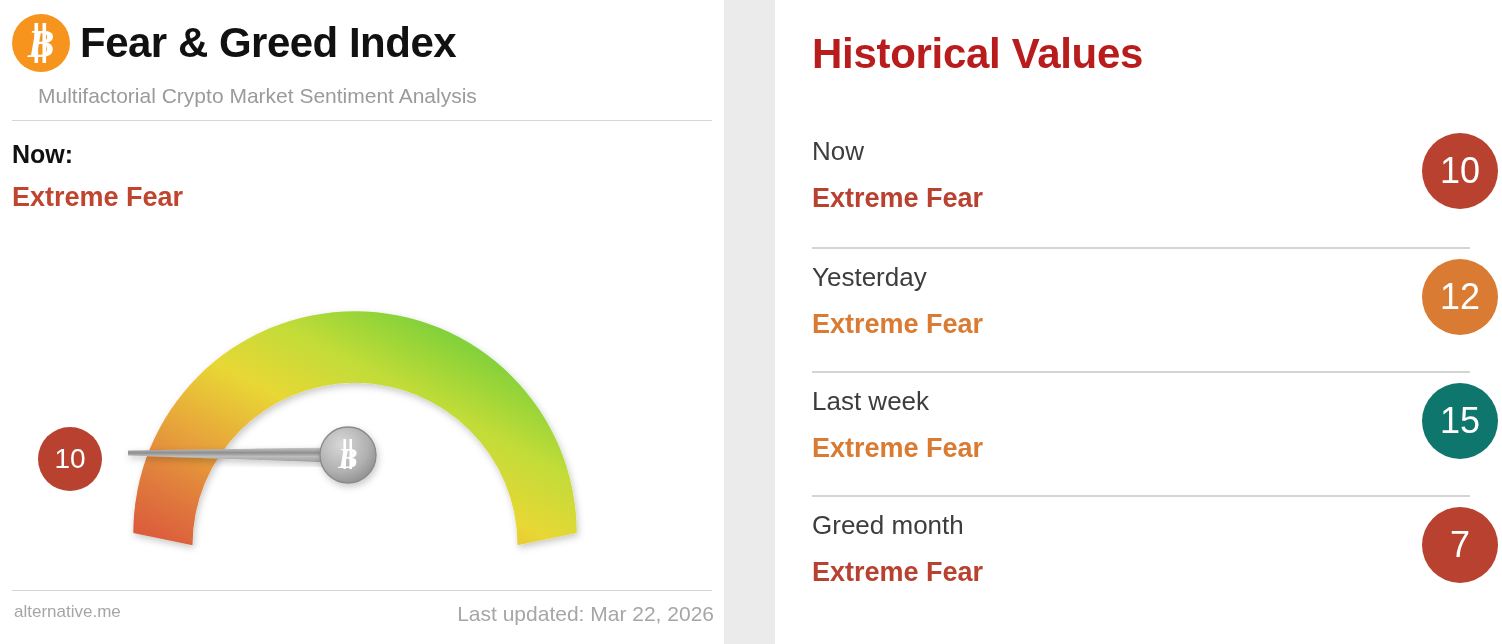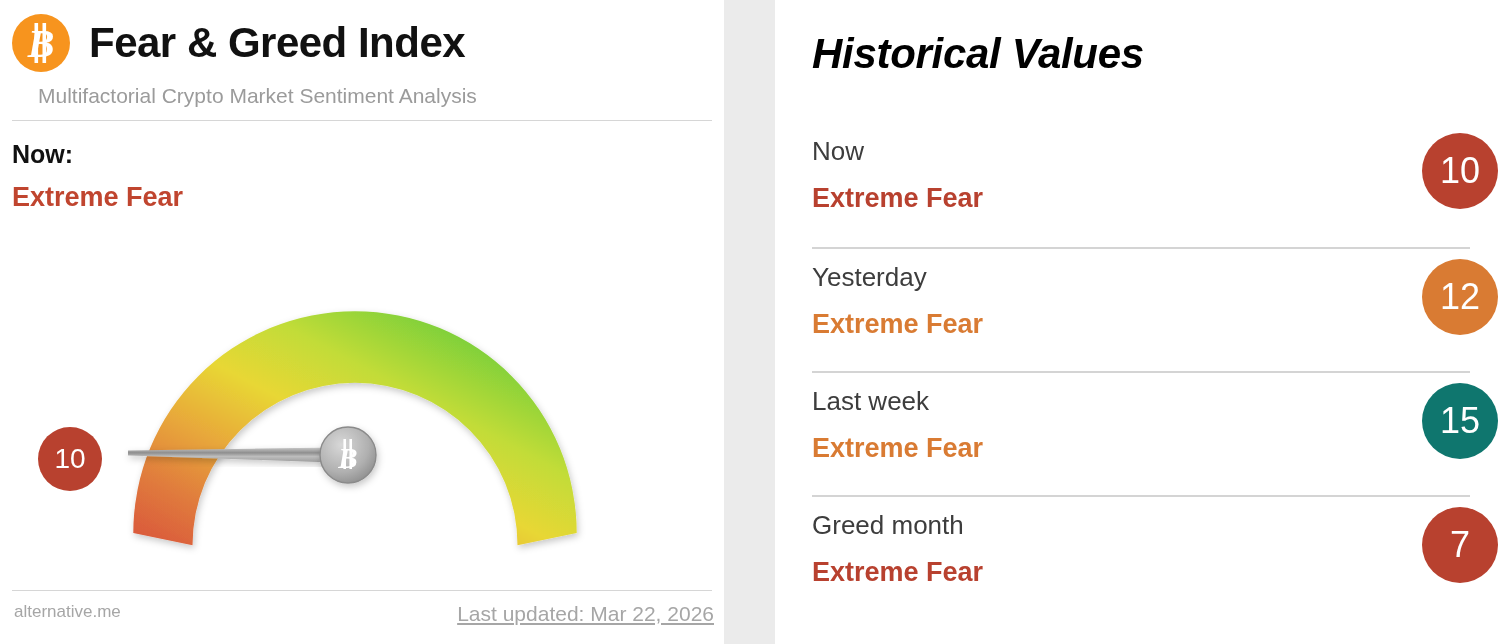--- a/index.html
+++ b/index.html
@@ -54,21 +54,21 @@
     border-radius: 50%;
     background: #f7941e;
     display: flex;
     align-items: center;
     justify-content: center;
     flex: 0 0 58px;
   }
   .btc-logo svg { display: block; }
 
   .brand-title {
-    margin-left: 19px;
+    margin-left: 10px;
     font-size: 42px;
     font-weight: bold;
     color: #111111;
     letter-spacing: -0.5px;
     white-space: nowrap;
     line-height: 1;
   }
 
   .brand-sub {
     position: absolute;
@@ -149,40 +149,38 @@
     font-size: 17px;
     color: #a6a6a6;
   }
   .footer-right {
     position: absolute;
     right: 10px;
     top: 602px;
     font-size: 21px;
     color: #a6a6a6;
     white-space: nowrap;
-    text-decoration: underline;
   }
 
   
   .right-panel {
     position: relative;
     flex: 1 1 auto;
     height: 644px;
     background: #ffffff;
   }
 
   .hist-title {
     position: absolute;
     left: 37px;
     top: 30px;
     font-size: 42px;
     font-weight: bold;
-    color: #000000;
+    color: #b91c1c;
     letter-spacing: -0.3px;
-    font-style: italic;
   }
 
   .hist-list {
     position: absolute;
     left: 37px;
     top: 123px;
     width: 658px;
   }
 
   .hist-row {

